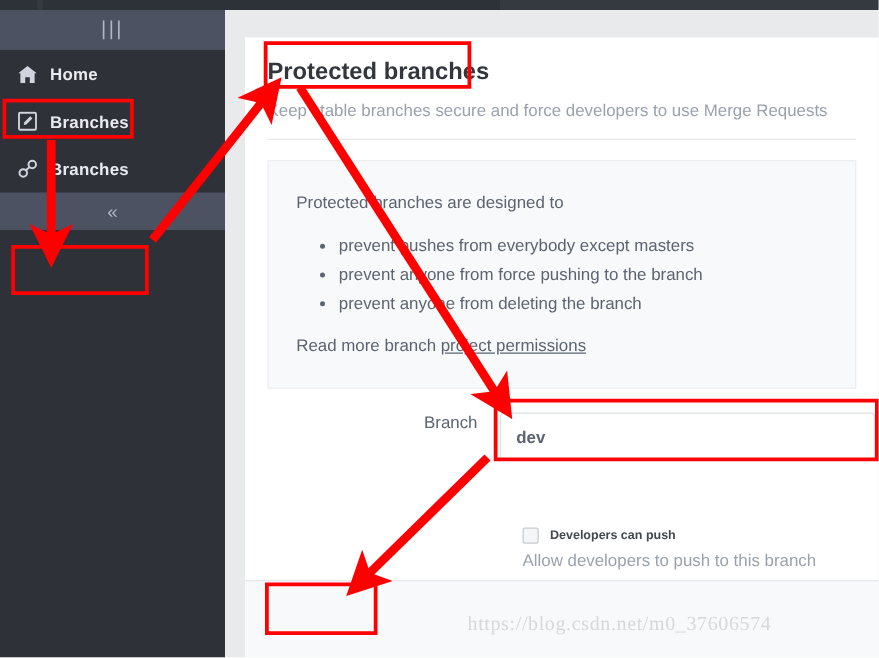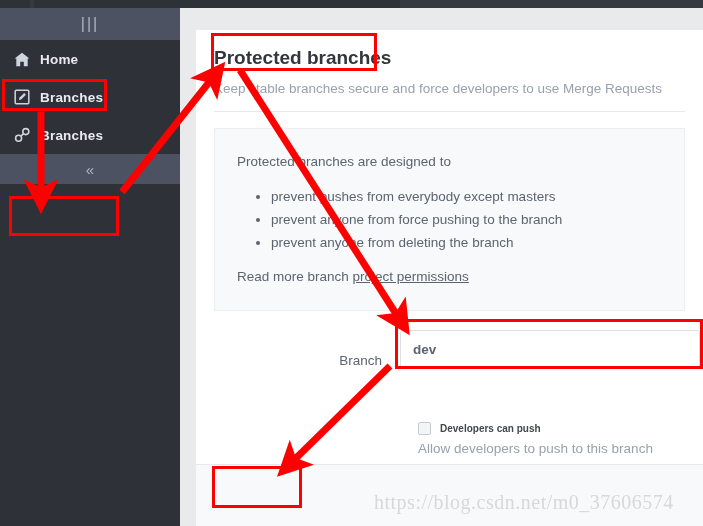--- a/index.html
+++ b/index.html
@@ -121,21 +121,21 @@
     font-size: 13.5px; color: #5b6470; line-height: 23px;
     list-style: disc;
   }
   .well a {
     color: #5b6470; text-decoration: underline;
   }
 
   
   .form-row {
     position: absolute; left: 0; top: 300px; width: 507px;
-    display: flex; align-items: flex-end;
+    display: flex; align-items: flex-start;
   }
   .form-label {
     width: 204px; text-align: right; padding-right: 18px;
     font-size: 13.5px; color: #5b6470;
   }
   .text-input {
     width: 300px; height: 38px;
     border: 1px solid #dcdfe3;
     border-radius: 3px;
     background: #fff;
@@ -181,21 +181,21 @@
     font-weight: 700;
     letter-spacing: .6px;
     padding: 0 16px;
     height: 37px;
     cursor: pointer;
     font-family: "Liberation Sans", sans-serif;
   }
   .watermark {
     position: absolute; left: 178px; top: 26px;
     font-family: "Liberation Serif", serif;
-    font-size: 20px;
+    font-size: 16px;
     color: #d6d8da;
     letter-spacing: .5px;
     white-space: nowrap;
   }
 
   
   .overlay {
     position: absolute; left: 0; top: 0;
     width: 703px; height: 526px;
     pointer-events: none;

